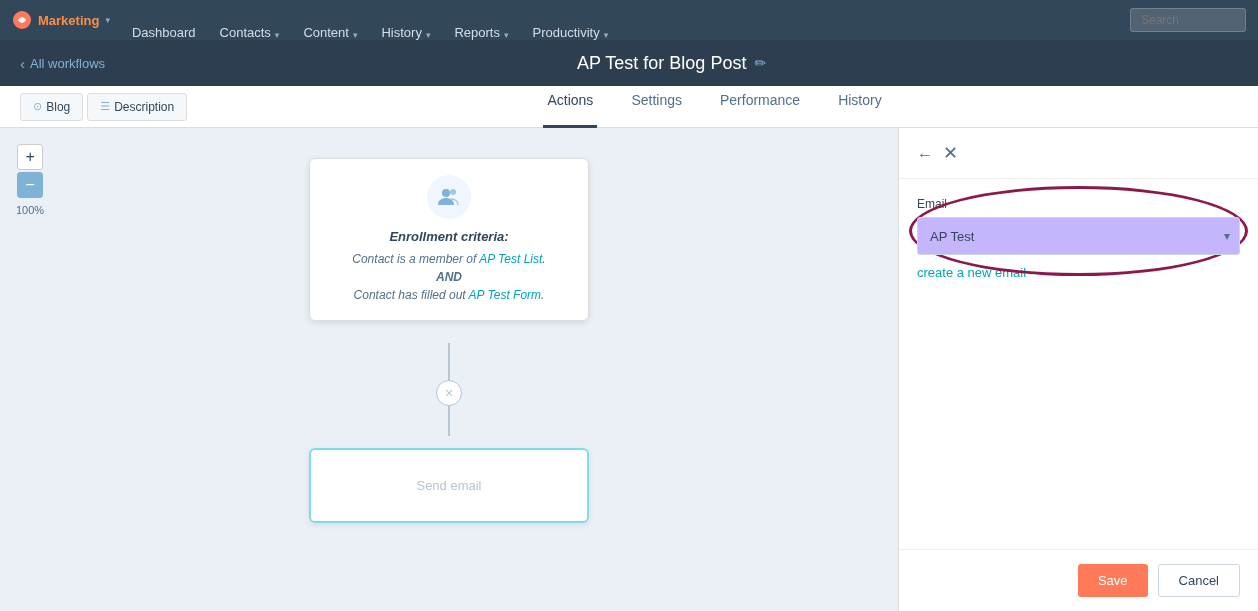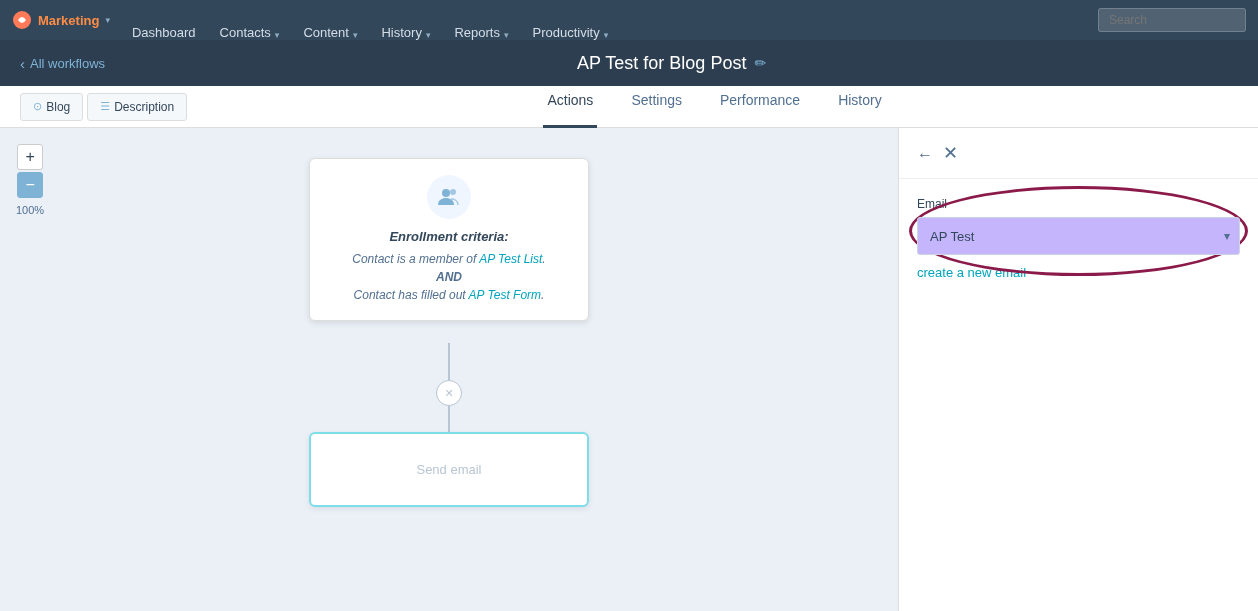--- a/index.html
+++ b/index.html
@@ -31,21 +31,21 @@
     }
     .nav-chevron { font-size: 9px; color: #8eabc4; }
     .nav-search {
       margin-left: auto;
       background: rgba(255,255,255,0.15);
       border: 1px solid rgba(255,255,255,0.2);
       border-radius: 3px;
       padding: 4px 10px;
       color: #d4dde7;
       font-size: 12px;
-      width: 148px;
+      width: 116px;
     }
 
     
     .sub-header {
       background: #2d3e50;
       height: 46px;
       display: flex;
       align-items: center;
       padding: 0 20px;
     }
@@ -225,21 +225,21 @@
       left: 50%;
       transform: translateX(-50%);
       width: 2px;
       height: 30px;
       background: #b8c5d3;
     }
 
     
     .node-send-email {
       position: absolute;
-      top: 304px;
+      top: 320px;
       left: 50%;
       transform: translateX(-50%);
       background: #fff;
       border: 2px solid #7edde8;
       border-radius: 6px;
       width: 280px;
       height: 75px;
       display: flex; align-items: center; justify-content: center;
       box-shadow: 0 2px 6px rgba(0,0,0,0.08);
     }
@@ -501,16 +501,20 @@
         <select>
           <option>AP Test</option>
         </select>
         <span class="select-arrow">▾</span>
       </div>
 
       <a class="create-link">create a new email</a>
 
     </div>
 
+    <div class="panel-footer">
+      <button class="btn-save">Save</button>
+      <button class="btn-cancel">Cancel</button>
+    </div>
 
   </div>
 
 </div>
 
 </body></html>

